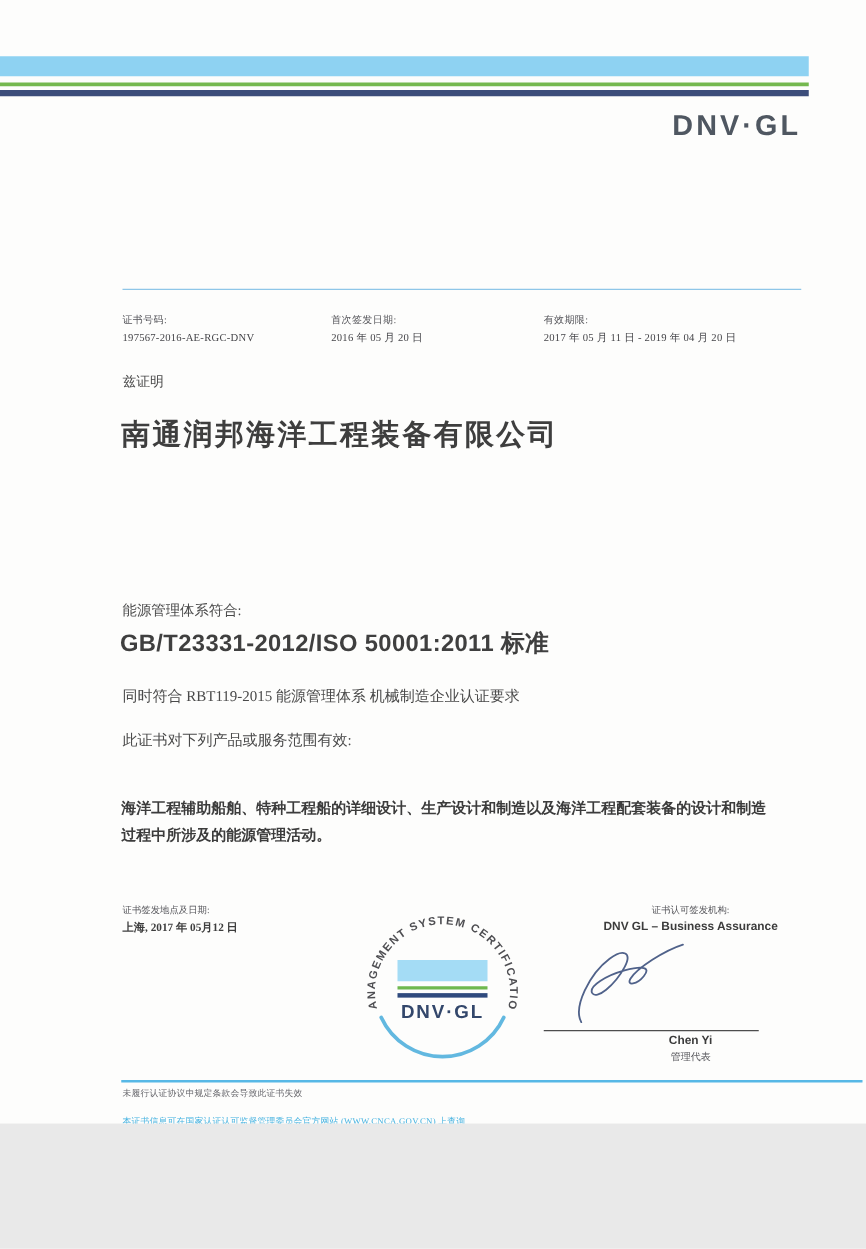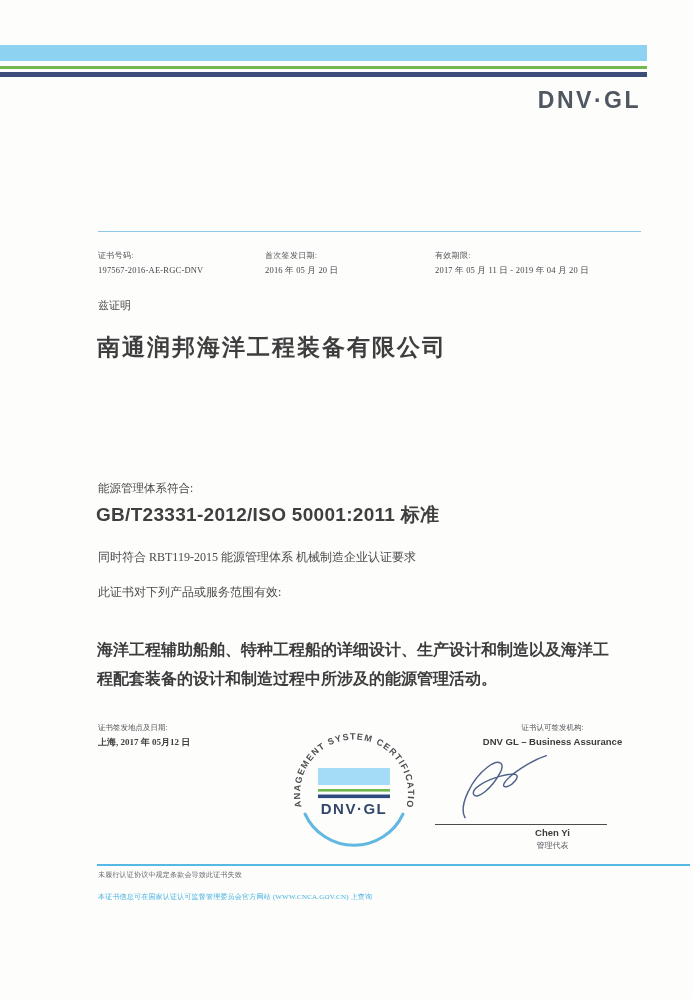--- a/index.html
+++ b/index.html
@@ -1,19 +1,19 @@
 <!DOCTYPE html>
 <html><head>
 <meta charset="utf-8">
 <style>
   * { margin:0; padding:0; box-sizing:border-box; }
   html,body { background:#e9e9e9; }
   .page {
     position:relative;
-    width:693px; height:999px;
+    width:693px; height:899px;
     margin:0 auto;
     background:#fdfdfc;
     overflow:hidden;
     font-family:"Liberation Serif", serif;
     color:#4a4a4a;
   }
   .band { position:absolute; left:0; }
   .band-blue  { top:45px; width:647px; height:16px; background:#8ed2f2; }
   .band-green { top:66px; width:647px; height:3px;  background:#74b84f; }
   .band-navy  { top:72px; width:647px; height:5px;  background:#3c4d7a; }
@@ -48,21 +48,21 @@
   .system-label { position:absolute; left:98px; top:481px; font-size:11.5px; }
   .standard {
     position:absolute; left:96px; top:502px;
     font-family:"Liberation Sans", sans-serif;
     font-size:19px; font-weight:700; color:#3f3f3f; letter-spacing:0.3px;
   }
   .additional  { position:absolute; left:98px; top:549px; font-size:12px; }
   .scope-label { position:absolute; left:98px; top:584px; font-size:12px; }
   .scope {
     position:absolute; left:97px; top:636px; width:522px;
-    font-size:16px; font-weight:700; line-height:1.8; color:#3c3c3c;
+    font-size:12px; font-weight:700; line-height:1.8; color:#3c3c3c;
   }
   .issue-block  { position:absolute; left:98px; top:723px; }
   .small-label  { font-size:7.5px; color:#55555a; }
   .issue-value  { font-size:9px; font-weight:700; margin-top:3px; color:#3e3e3e;text-align:right; }
   .seal { position:absolute; left:288px; top:724px; }
   .issuer-block { position:absolute; left:435px; top:723px; width:235px;text-align:center; }
   .issuer-name {
     font-family:"Liberation Sans", sans-serif;
     font-size:9.5px; font-weight:700; color:#3c3c3c; margin-top:3px;
   }

